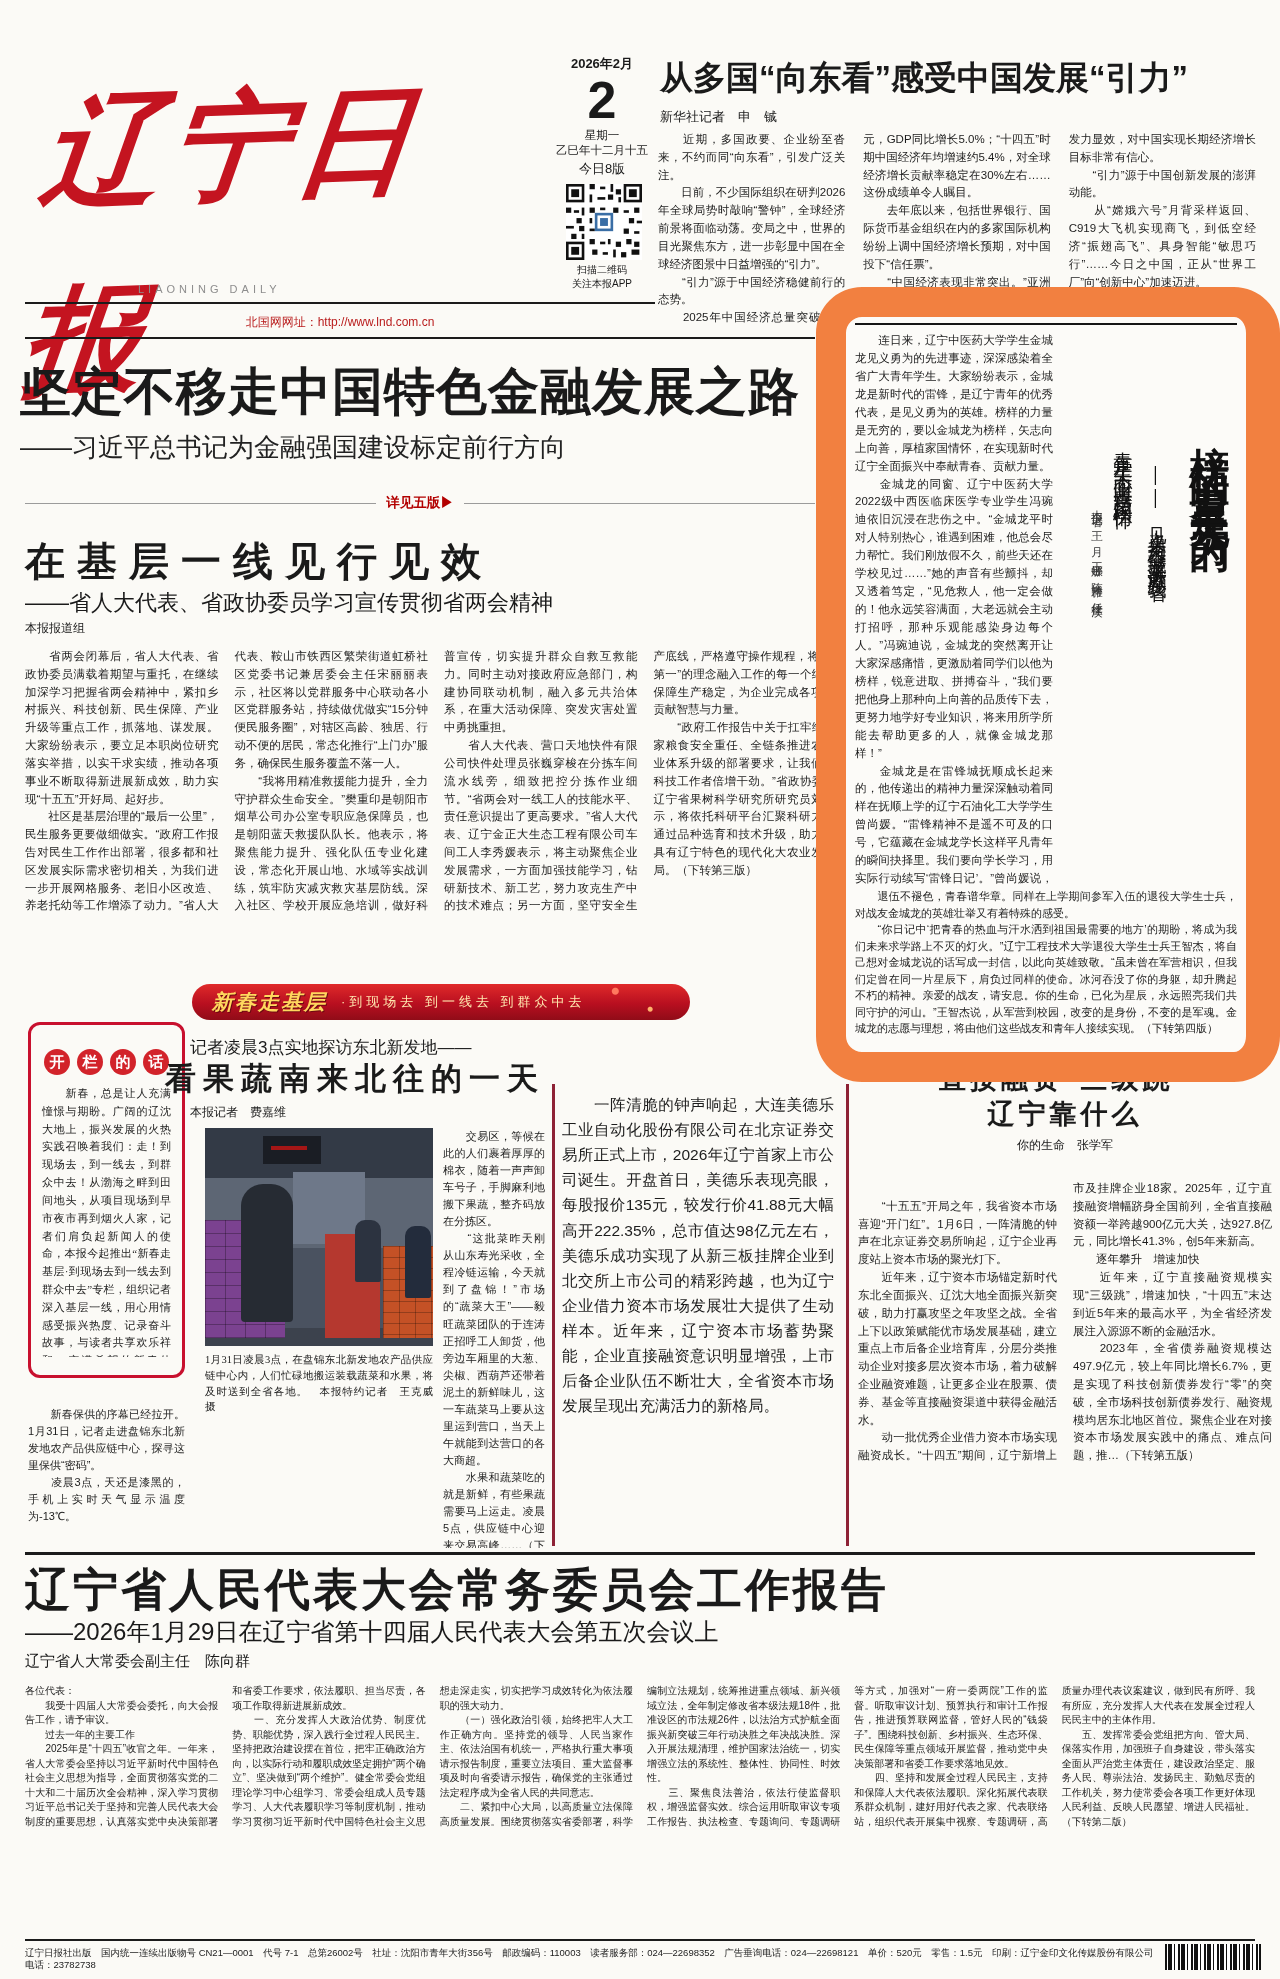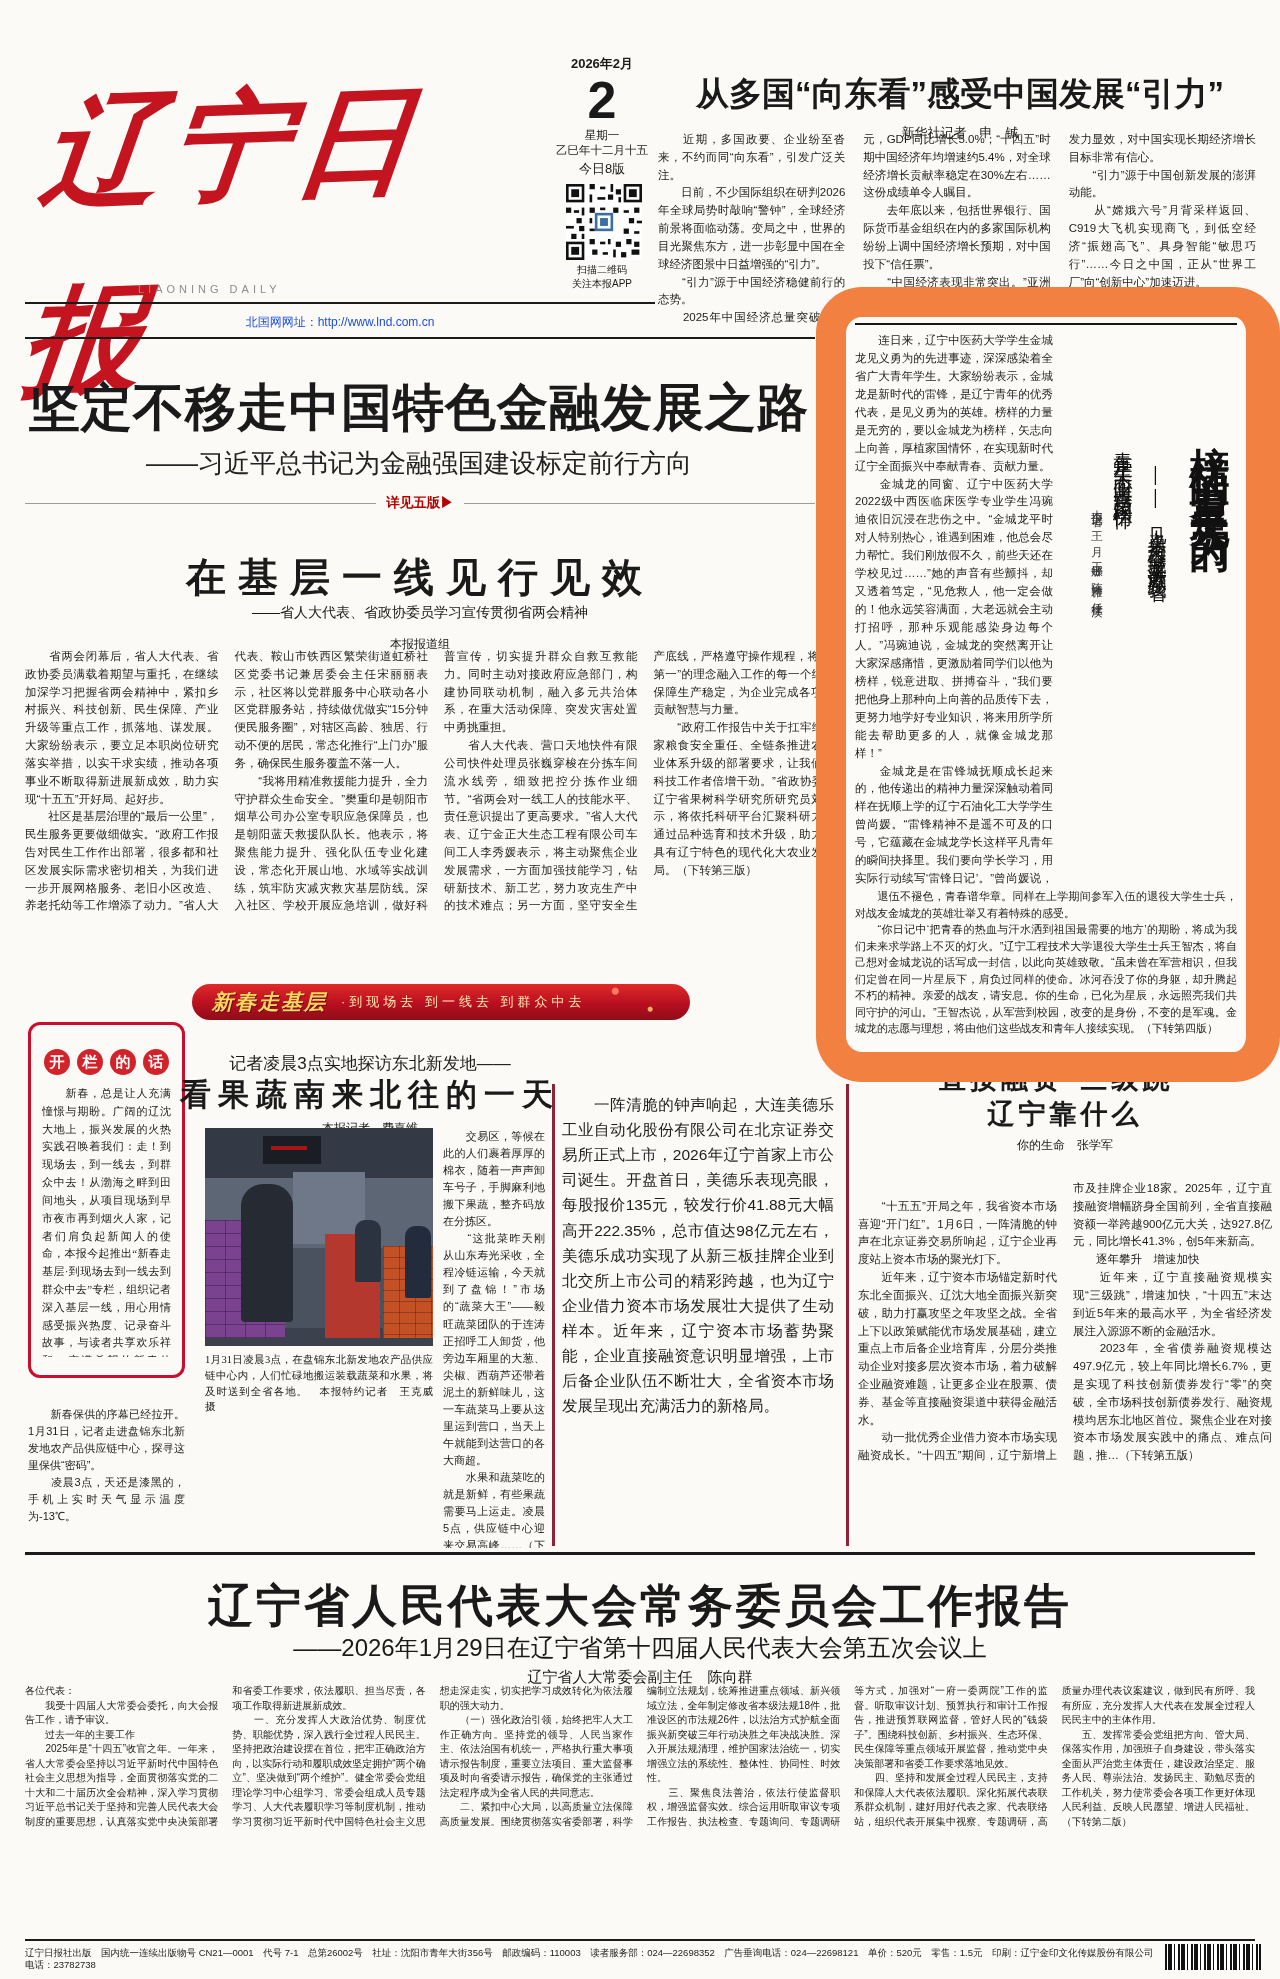--- a/index.html
+++ b/index.html
@@ -1,46 +1,46 @@
 <!DOCTYPE html>
 <html><head>
 <meta charset="utf-8">
 <style>
   html,body{margin:0;padding:0;}
   body{font-family:"Liberation Sans",sans-serif;background:#e8e6e0;}
   #page{position:relative;width:1280px;height:1979px;background:#fbfaf6;overflow:hidden;margin:0 auto;color:#1a1a1a;}
   .abs{position:absolute;}
-  .ctr{text-align:center;margin-top:16px;}
+  .ctr{}
   .bodytxt{font-size:11.5px;line-height:1.55;color:#1c1c1c;text-align:justify;white-space:pre-line;overflow:hidden;}
   .rule{background:#1b1b1b;}
   
   #mast-title{left:42px;top:52px;width:470px;height:215px;font-family:"Liberation Serif",serif;font-weight:900;font-style:italic;font-size:118px;letter-spacing:8px;color:#c41420;transform:skew(-6deg,-2deg);line-height:1.6;}
   #mast-en{left:138px;top:283px;width:180px;font-size:11px;letter-spacing:4px;color:#8d8d8d;}
-  #site-line{left:25px;top:314px;width:630px;font-size:12px;color:#1d4ed8;text-align:center;}
+  #site-line{left:25px;top:314px;width:630px;font-size:12px;color:#b91c1c;text-align:center;}
   
   #datebox{left:553px;top:55px;width:98px;text-align:center;}
   #datebox .ym{font-size:13px;font-weight:bold;}
   #datebox .d{font-size:52px;font-weight:bold;line-height:1.05;}
   #datebox .wk,#datebox .lunar{font-size:11.5px;}
   #datebox .pg{font-size:13px;font-weight:normal;margin-top:2px;}
   #qr{left:566px;top:184px;width:76px;height:76px;}
   #qr-hint{left:553px;top:263px;width:98px;font-size:10px;line-height:1.35;text-align:center;}
   
   #ts-head{left:660px;top:56px;width:600px;font-size:33px;font-weight:bold;letter-spacing:0;}
   #ts-byline{left:660px;top:108px;width:600px;font-size:13px;}
   #ts-body{left:658px;top:131px;width:598px;height:200px;column-count:3;column-gap:18px;}
   
   #mh-title{left:20px;top:358px;width:798px;font-size:51px;font-weight:900;letter-spacing:1px;}
   #mh-sub{left:20px;top:430px;width:798px;font-size:26px;color:#222;}
   #mh-see{left:25px;top:494px;width:790px;display:flex;align-items:center;}
   #mh-see .ln{flex:1;height:1px;background:#9b9b9b;}
   #mh-see .tx{color:#b30000;font-size:13.5px;font-weight:bold;padding:0 10px;}
   
   #jc-title{left:25px;top:534px;width:790px;font-family:"Liberation Serif",serif;font-size:40px;font-weight:bold;letter-spacing:12px;}
-  #jc-sub{left:25px;top:588px;width:790px;font-size:14px;}
+  #jc-sub{left:25px;top:588px;width:790px;font-size:22px;}
   #jc-byline{left:25px;top:620px;width:790px;font-size:12px;}
   #jc-body{left:25px;top:648px;width:822px;height:304px;column-count:4;column-gap:16px;}
   
   #hl{left:816px;top:287px;width:464px;height:795px;box-sizing:border-box;border:30px solid #f28040;border-right-width:34px;border-radius:46px;background:#fcfbf8;z-index:5;padding:6px 9px;}
   #hl-rule{width:100%;height:2px;background:#151515;margin-bottom:7px;}
   #hl-row{display:flex;flex-direction:row;height:552px;overflow:hidden;}
   #hl-text{width:198px;height:100%;font-size:11.5px;line-height:1.56;}
   #hl-headblock{flex:1;writing-mode:vertical-rl;height:100%;padding-top:4px;}
   #hl-bigtitle{font-family:"Liberation Serif",serif;font-size:40px;font-weight:bold;letter-spacing:11px;margin-left:12px;margin-top:78px;color:#111;}
   .hl-sub{font-size:19px;letter-spacing:4px;color:#111;}

